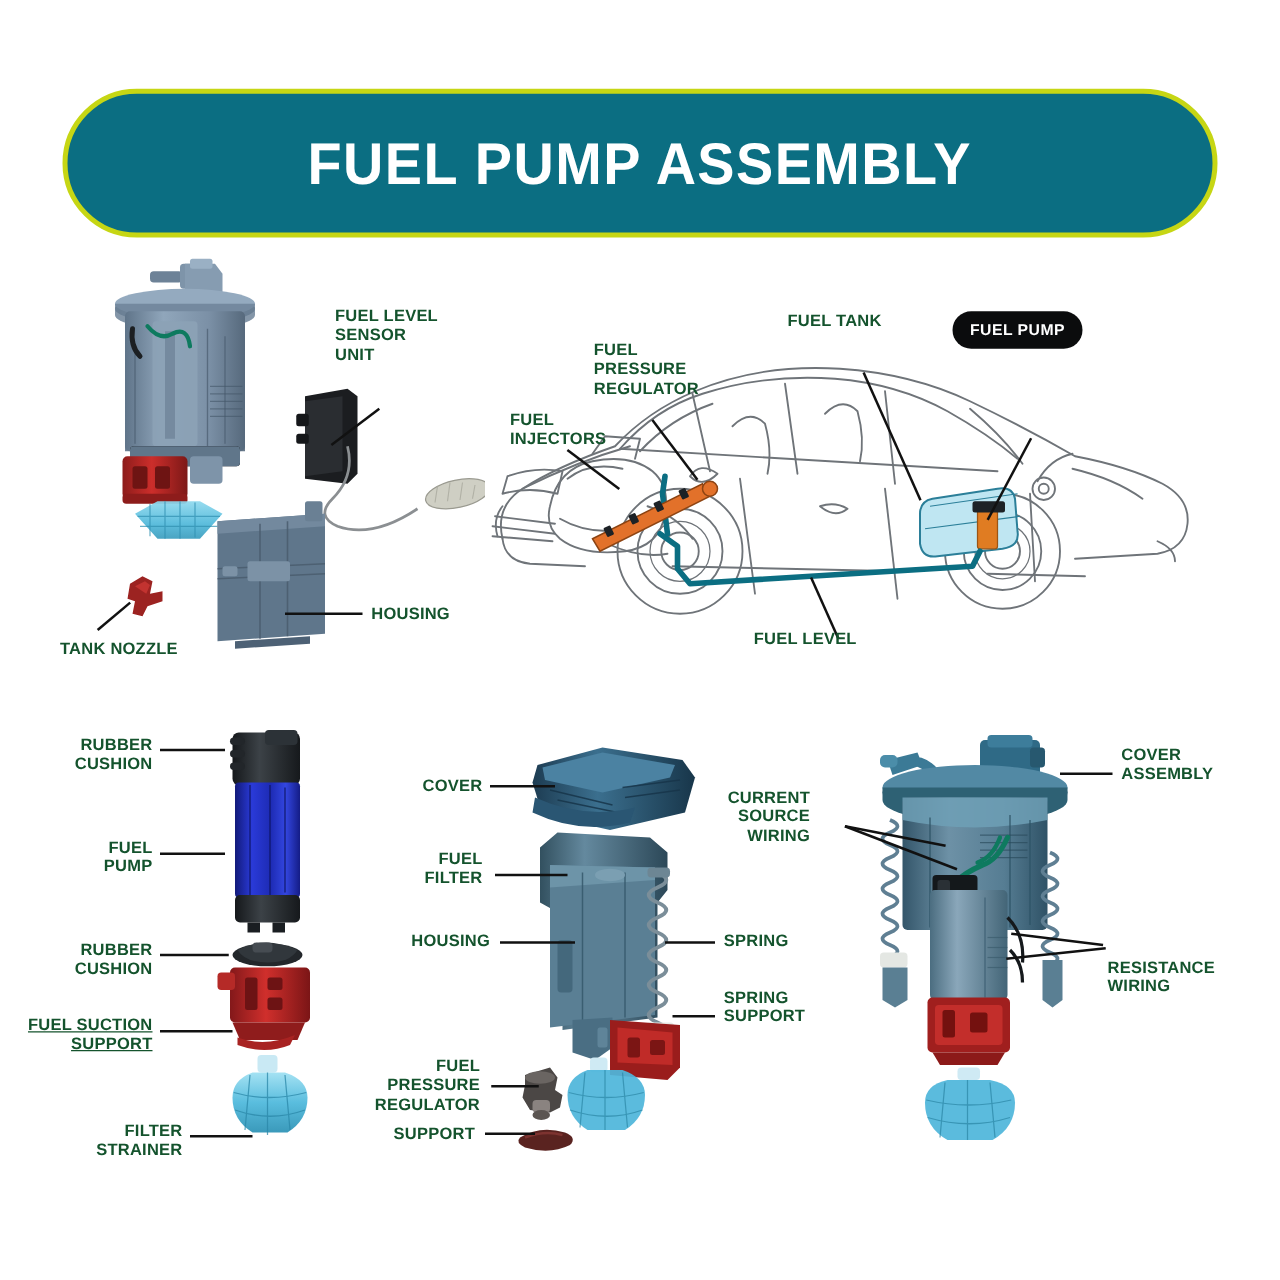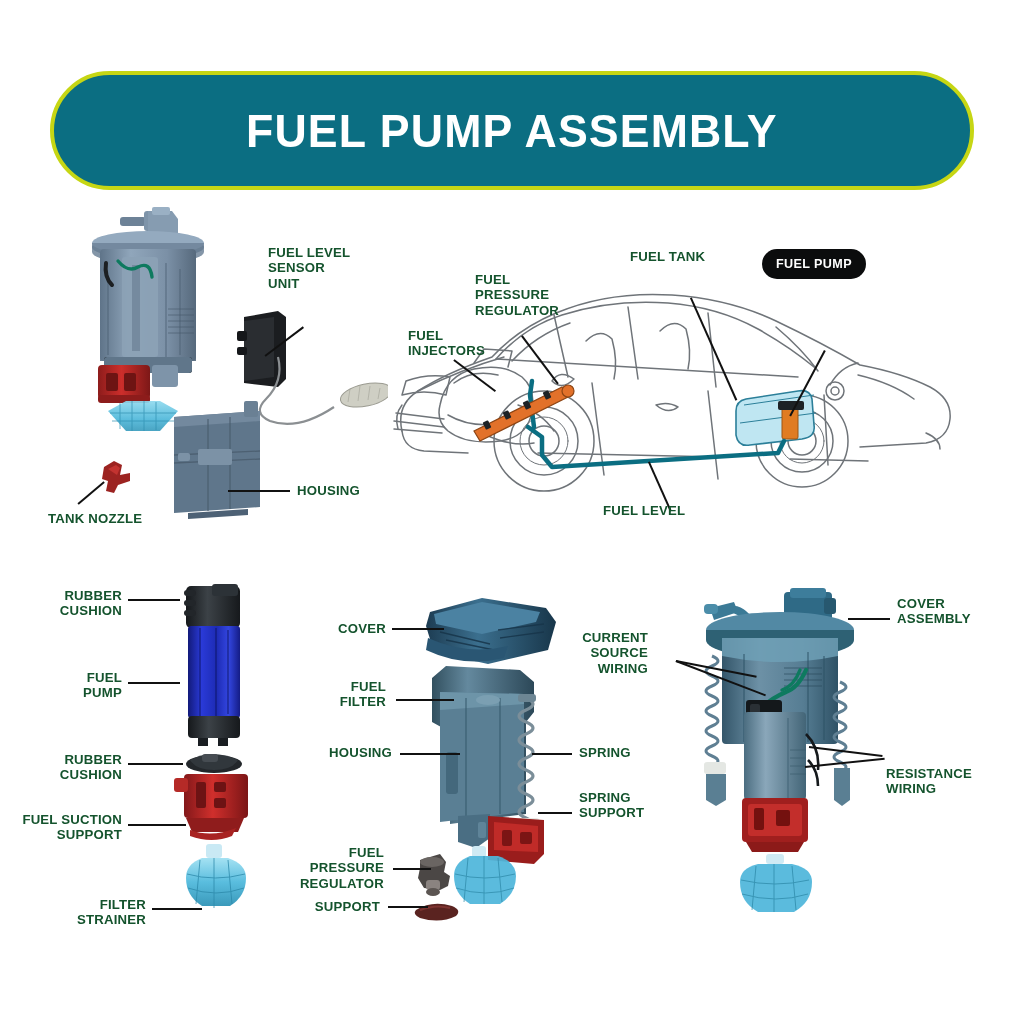--- a/index.html
+++ b/index.html
@@ -403,21 +403,21 @@
   <div class="leader" style="left:128px; top:763px; width:55px;"></div>
   <div class="leader" style="left:128px; top:824px; width:58px;"></div>
   <div class="leader" style="left:152px; top:908px; width:50px;"></div>
 
   <div class="lbl r" style="left:12px; top:588px; width:110px;">RUBBER
 CUSHION</div>
   <div class="lbl r" style="left:12px; top:670px; width:110px;">FUEL
 PUMP</div>
   <div class="lbl r" style="left:12px; top:752px; width:110px;">RUBBER
 CUSHION</div>
-  <div class="lbl r" style="left:2px; top:812px; width:120px;">FUEL SUCTION
+  <div class="lbl r" style="left:2px; top:812px; width:120px;text-decoration:underline;">FUEL SUCTION
 SUPPORT</div>
   <div class="lbl r" style="left:36px; top:897px; width:110px;">FILTER
 STRAINER</div>
 
   <div class="stage" style="left:406px; top:590px; width:180px; height:340px;">
     <svg width="180" height="340" viewBox="0 0 180 340">
       <defs>
         <linearGradient id="tealg" x1="0" y1="0" x2="1" y2="0">
           <stop offset="0%" stop-color="#2d4c5e"></stop>
             <stop offset="30%" stop-color="#5b8299"></stop>

